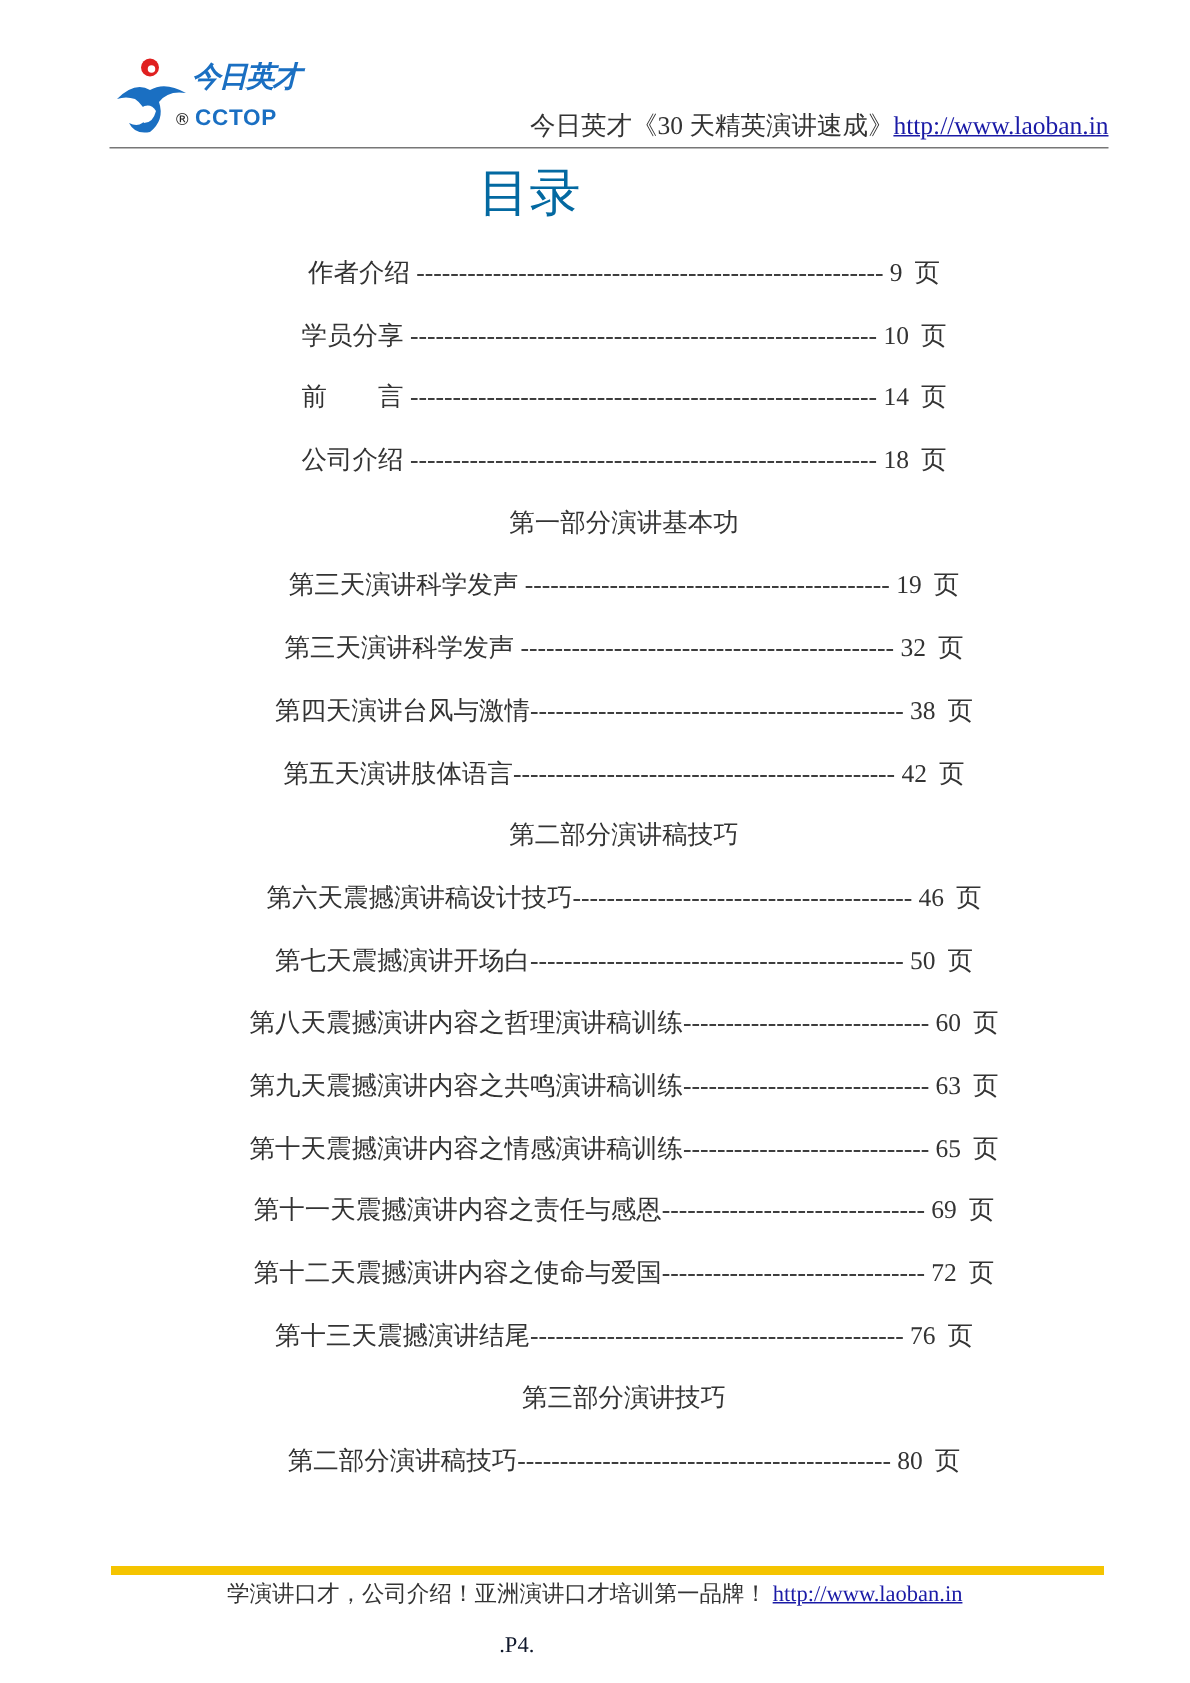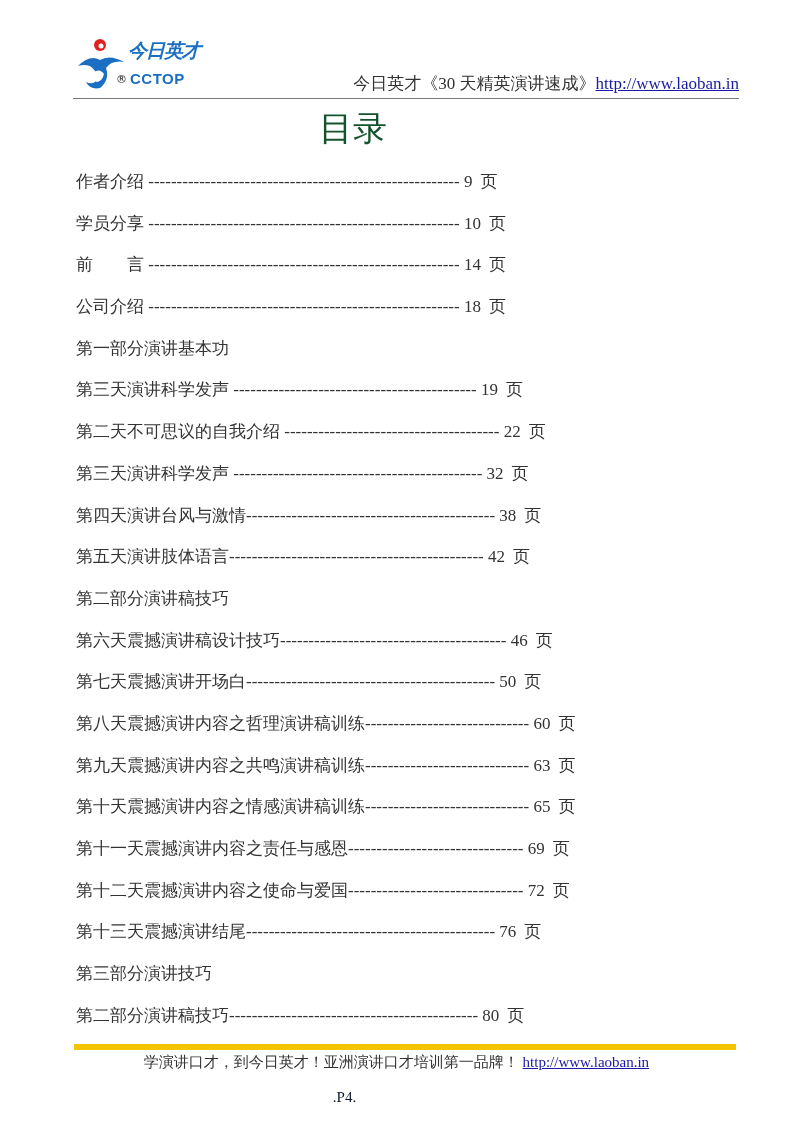--- a/index.html
+++ b/index.html
@@ -79,27 +79,28 @@
       height: 1px;
       background: #777777;
     }
     .page-title {
       position: absolute;
       left: 0;
       width: 706px;
       top: 106px;
       text-align: center;
       font-size: 34px;
-      color: #14532d;
+      color: #0369a1;
     }
     .toc {
       position: absolute;
       left: 76px;
       top: 168px;
       width: 680px;
+      text-align: center;
     }
     .toc-row {
       height: 41.7px;
       line-height: 28px;
       font-size: 17px;
       color: #333;
       white-space: nowrap;
     }
     .toc-row .label { display: inline; }
     .toc-row .leader { display: inline; letter-spacing: 0; }
@@ -154,34 +155,33 @@
 
 <div class="page-title">目录</div>
 
 <div class="toc">
   <div class="toc-row"><span class="label">作者介绍  </span><span class="leader">-------------------------------------------------------</span> <span class="page">9</span><span class="unit">页</span></div>
   <div class="toc-row"><span class="label">学员分享  </span><span class="leader">-------------------------------------------------------</span> <span class="page">10</span><span class="unit">页</span></div>
   <div class="toc-row"><span class="label" style="white-space:pre">前        言 </span><span class="leader">-------------------------------------------------------</span> <span class="page">14</span><span class="unit">页</span></div>
   <div class="toc-row"><span class="label">公司介绍  </span><span class="leader">-------------------------------------------------------</span> <span class="page">18</span><span class="unit">页</span></div>
   <div class="toc-row"><span class="label">第一部分演讲基本功</span></div>
   <div class="toc-row"><span class="label">第三天演讲科学发声  </span><span class="leader">-------------------------------------------</span> <span class="page">19</span><span class="unit">页</span></div>
-  <div class="toc-row"><span class="label">第二天不可思议的自我介绍  </span><span class="leader">--------------------------------------</span> <span class="page">22</span><span class="unit">页</span></div>
   <div class="toc-row"><span class="label">第三天演讲科学发声  </span><span class="leader">--------------------------------------------</span> <span class="page">32</span><span class="unit">页</span></div>
   <div class="toc-row"><span class="label">第四天演讲台风与激情</span><span class="leader">--------------------------------------------</span> <span class="page">38</span><span class="unit">页</span></div>
   <div class="toc-row"><span class="label">第五天演讲肢体语言</span><span class="leader">---------------------------------------------</span> <span class="page">42</span><span class="unit">页</span></div>
   <div class="toc-row"><span class="label">第二部分演讲稿技巧</span></div>
   <div class="toc-row"><span class="label">第六天震撼演讲稿设计技巧</span><span class="leader">----------------------------------------</span> <span class="page">46</span><span class="unit">页</span></div>
   <div class="toc-row"><span class="label">第七天震撼演讲开场白</span><span class="leader">--------------------------------------------</span> <span class="page">50</span><span class="unit">页</span></div>
   <div class="toc-row"><span class="label">第八天震撼演讲内容之哲理演讲稿训练</span><span class="leader">-----------------------------</span> <span class="page">60</span><span class="unit">页</span></div>
   <div class="toc-row"><span class="label">第九天震撼演讲内容之共鸣演讲稿训练</span><span class="leader">-----------------------------</span> <span class="page">63</span><span class="unit">页</span></div>
   <div class="toc-row"><span class="label">第十天震撼演讲内容之情感演讲稿训练</span><span class="leader">-----------------------------</span> <span class="page">65</span><span class="unit">页</span></div>
   <div class="toc-row"><span class="label">第十一天震撼演讲内容之责任与感恩</span><span class="leader">-------------------------------</span> <span class="page">69</span><span class="unit">页</span></div>
   <div class="toc-row"><span class="label">第十二天震撼演讲内容之使命与爱国</span><span class="leader">-------------------------------</span> <span class="page">72</span><span class="unit">页</span></div>
   <div class="toc-row"><span class="label">第十三天震撼演讲结尾</span><span class="leader">--------------------------------------------</span> <span class="page">76</span><span class="unit">页</span></div>
   <div class="toc-row"><span class="label">第三部分演讲技巧</span></div>
   <div class="toc-row"><span class="label">第二部分演讲稿技巧</span><span class="leader">--------------------------------------------</span> <span class="page">80</span><span class="unit">页</span></div>
 </div>
 
 <div class="footer-bar"></div>
 <div class="footer-text">
-  <span>学演讲口才，到今日英才！亚洲演讲口才培训第一品牌！</span>&nbsp;<a>http://www.laoban.in</a>
+  <span>学演讲口才，公司介绍！亚洲演讲口才培训第一品牌！</span>&nbsp;<a>http://www.laoban.in</a>
 </div>
 <div class="page-number">.P4.</div>
 
 </body></html>

